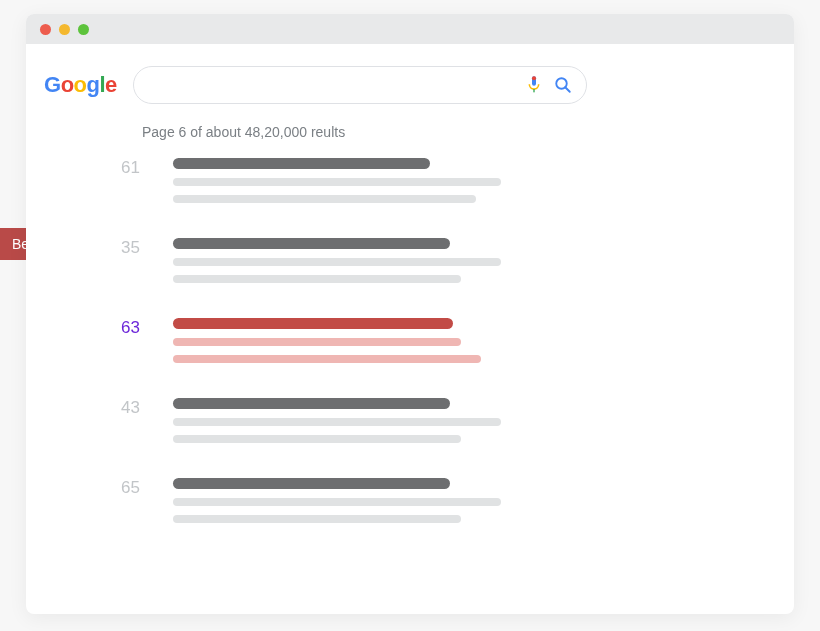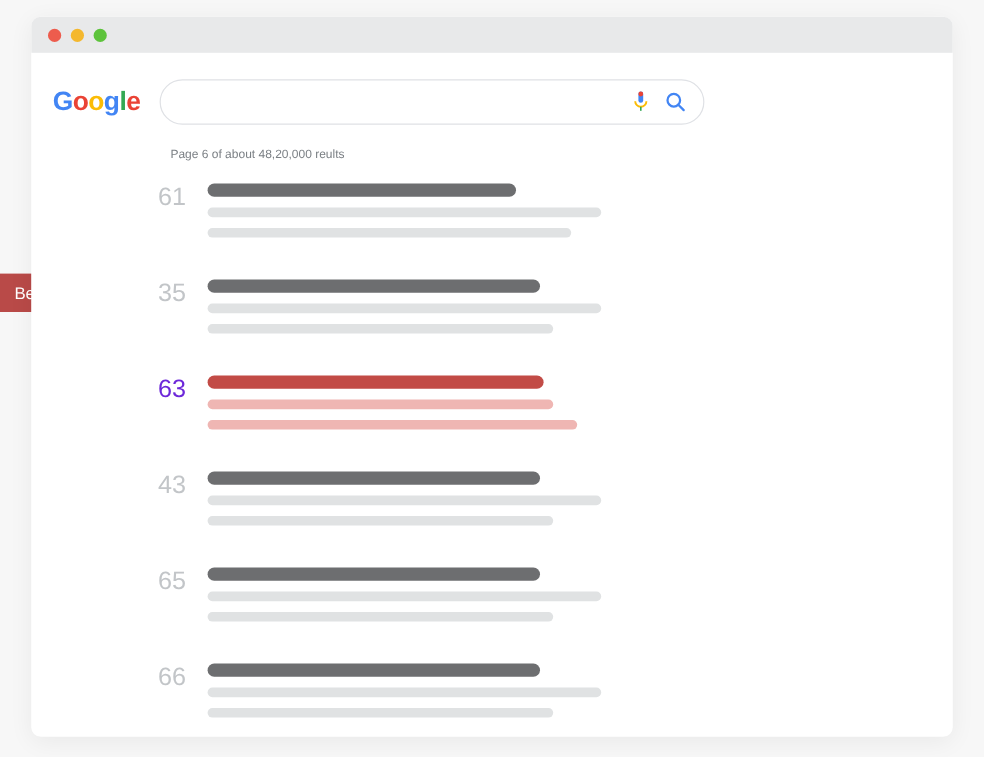--- a/index.html
+++ b/index.html
@@ -69,37 +69,37 @@
     flex: 1;
     border: none;
     outline: none;
     font-size: 15px;
     background: transparent;
   }
   .mic-icon svg, .search-icon svg { display:block; }
 
   .stats {
     color: #7a7f84;
-    font-size: 10px;
+    font-size: 14px;
     padding: 10px 0 18px 116px;
   }
 
   .results {
     padding-left: 95px;
   }
   .result {
     display: flex;
     align-items: flex-start;
     gap: 18px;
     margin-bottom: 26px;
   }
   .rank {
     width: 34px;
-    text-align: right;
-    font-size: 21px;
+    text-align: left;
+    font-size: 17px;
     color: #c2c5c8;
     padding-top: 0px;
     flex-shrink: 0;
   }
   .rank.hl { color: #6d28d9; font-weight: 500; }
   .lines { flex: 1; }
   .line {
     height: 11px;
     border-radius: 6px;
     margin-bottom: 9px;
@@ -195,22 +195,14 @@
         </div>
       </div>
       <div class="result">
         <div class="rank">65</div>
         <div class="lines">
           <div class="line title-line" style="width: 277px;"></div>
           <div class="line snip-line" style="width: 328px;"></div>
           <div class="line snip-line" style="width: 288px;"></div>
         </div>
       </div>
-      <div class="result">
-        <div class="rank">66</div>
-        <div class="lines">
-          <div class="line title-line" style="width: 277px;"></div>
-          <div class="line snip-line" style="width: 328px;"></div>
-          <div class="line snip-line" style="width: 288px;"></div>
-        </div>
-      </div>
     </div>
 </div>
 
 </body></html>

